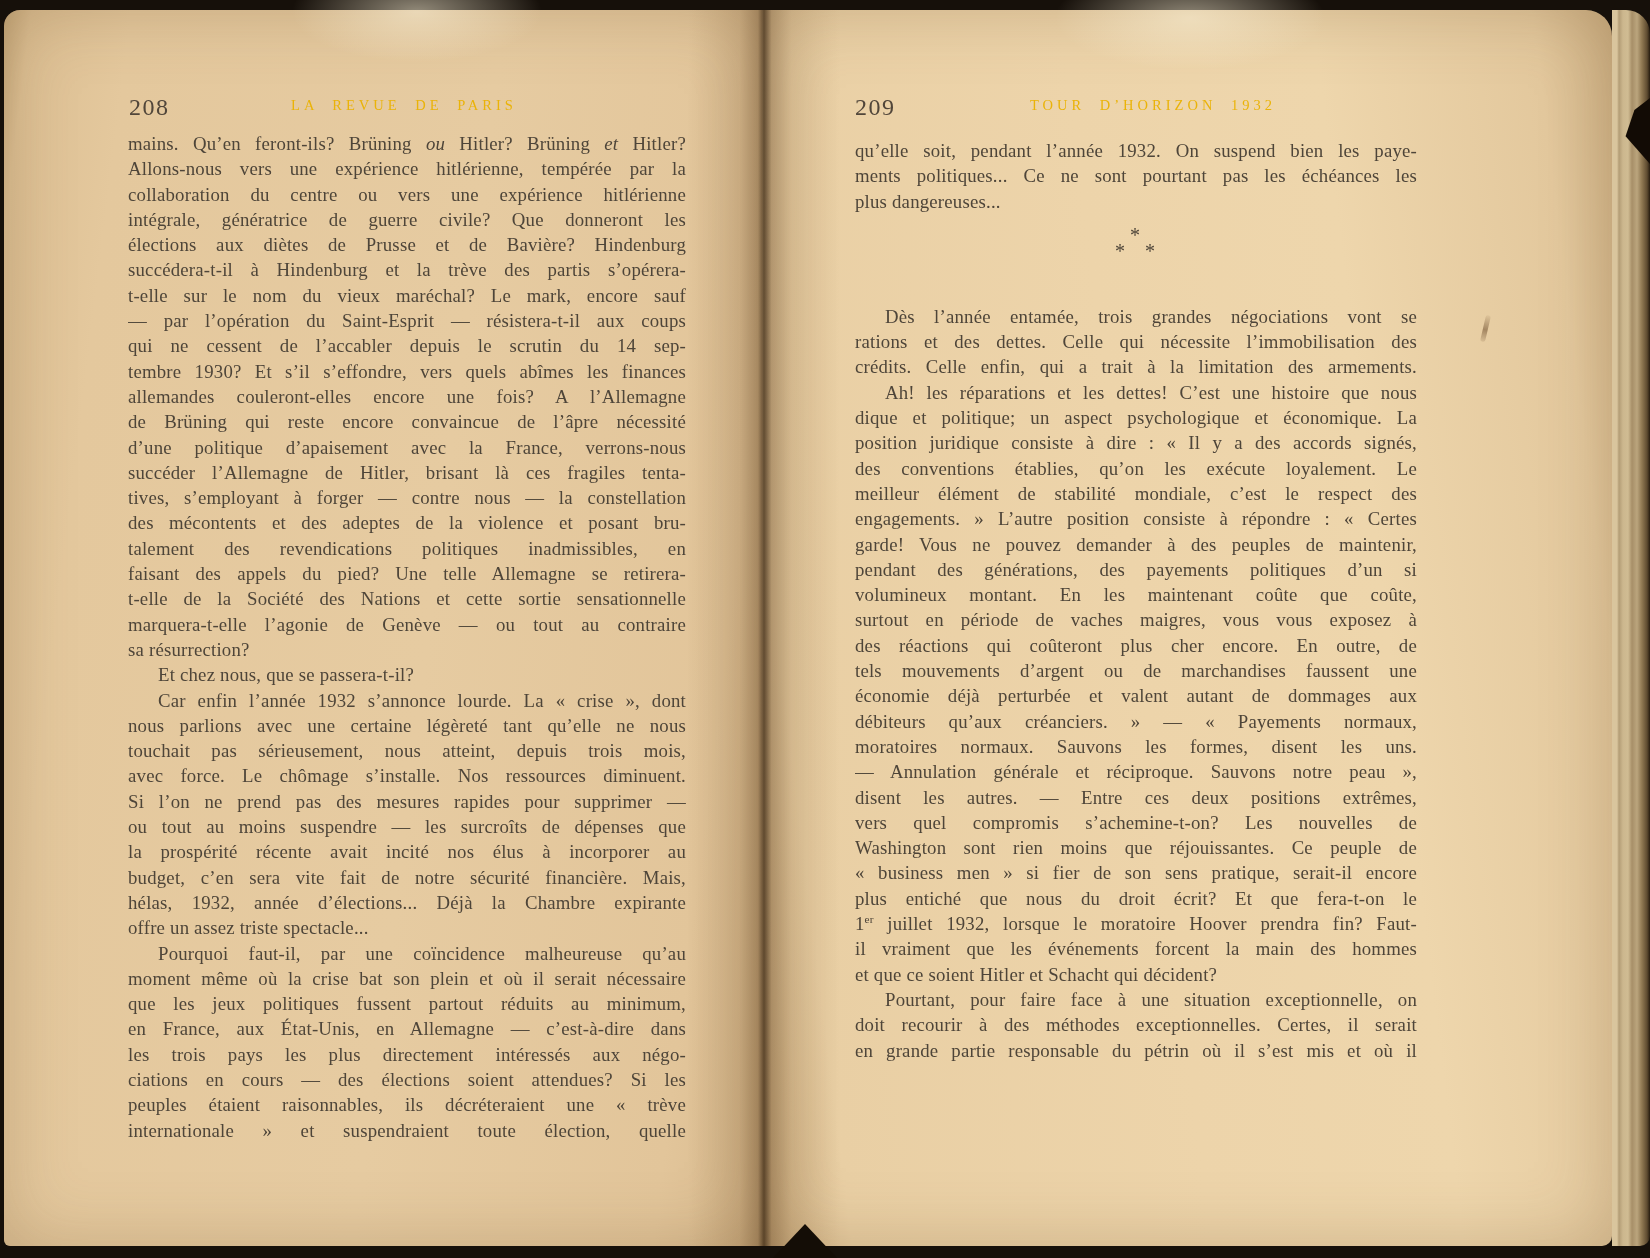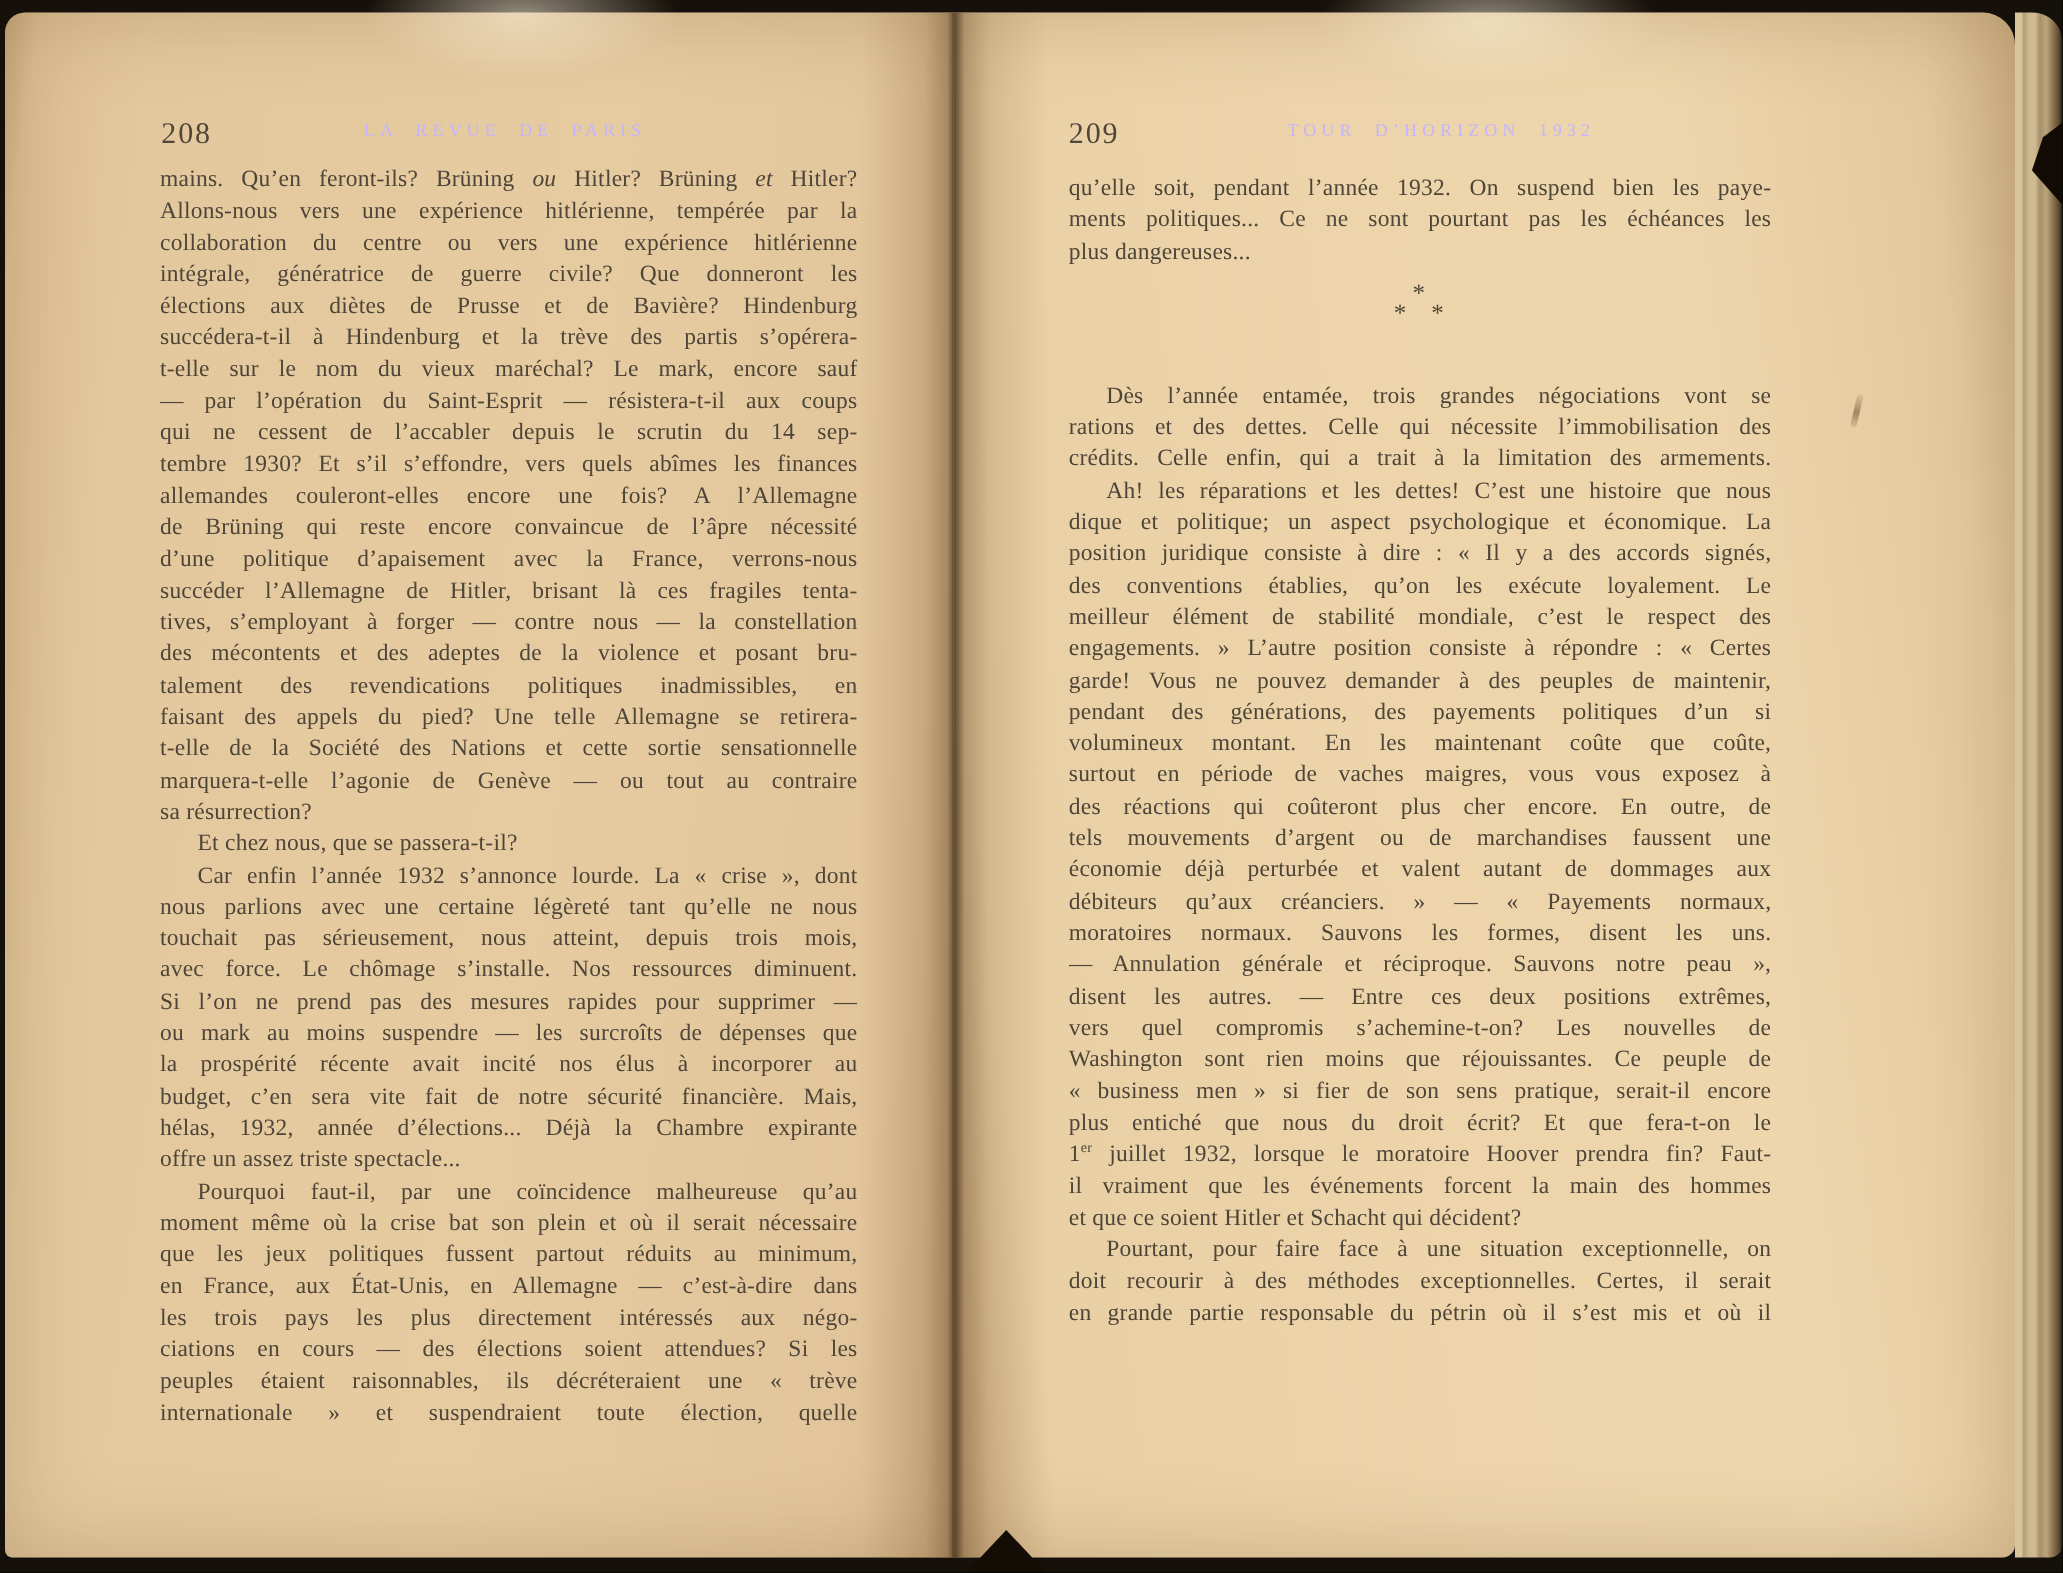--- a/index.html
+++ b/index.html
@@ -40,21 +40,21 @@
   .bottom-notch{
     position:absolute;left:773px;top:1224px;width:64px;height:34px;background:#140d06;
     clip-path:polygon(50% 0,100% 100%,0 100%);
   }
   .stray-mark{
     position:absolute;left:1483px;top:315px;width:5px;height:27px;border-radius:3px;
     transform:rotate(13deg);
     background:linear-gradient(to bottom,rgba(130,95,60,.08),rgba(108,76,44,.55) 55%,rgba(108,76,44,.12));
   }
   .running-head{
-    position:absolute;top:97px;color:#c4b5fd;font-size:14.5px;
+    position:absolute;top:97px;color:#eab308;font-size:14.5px;
     letter-spacing:4px;word-spacing:7px;
   }
   .pagenum{position:absolute;top:94px;color:#51463a;font-size:24px;letter-spacing:1.5px;}
   .pagenum-left{left:129px;}
   .title-left{left:124px;width:560px;text-align:center;}
   .title-right{left:872px;width:562px;text-align:center;}
   .pagenum-right{left:855px;width:562px;}
   .body-text{position:absolute;color:#4e4539;font-size:18.8px;}
   .body-left{left:128px;top:131px;width:558px;}
   .body-right{left:855px;top:138px;width:562px;}
@@ -120,21 +120,21 @@
       </div>
       <div class="para">
         <div class="line indent end">Et chez nous, que se passera-t-il?</div>
       </div>
       <div class="para">
         <div class="line indent">Car enfin l’année 1932 s’annonce lourde. La « crise », dont</div>
         <div class="line">nous parlions avec une certaine légèreté tant qu’elle ne nous</div>
         <div class="line">touchait pas sérieusement, nous atteint, depuis trois mois,</div>
         <div class="line">avec force. Le chômage s’installe. Nos ressources diminuent.</div>
         <div class="line">Si l’on ne prend pas des mesures rapides pour supprimer —</div>
-        <div class="line">ou mark au moins suspendre — les surcroîts de dépenses que</div>
+        <div class="line">ou tout au moins suspendre — les surcroîts de dépenses que</div>
         <div class="line">la prospérité récente avait incité nos élus à incorporer au</div>
         <div class="line">budget, c’en sera vite fait de notre sécurité financière. Mais,</div>
         <div class="line">hélas, 1932, année d’élections... Déjà la Chambre expirante</div>
         <div class="line end">offre un assez triste spectacle...</div>
       </div>
       <div class="para">
         <div class="line indent">Pourquoi faut-il, par une coïncidence malheureuse qu’au</div>
         <div class="line">moment même où la crise bat son plein et où il serait nécessaire</div>
         <div class="line">que les jeux politiques fussent partout réduits au minimum,</div>
         <div class="line">en France, aux État-Unis, en Allemagne — c’est-à-dire dans</div>

